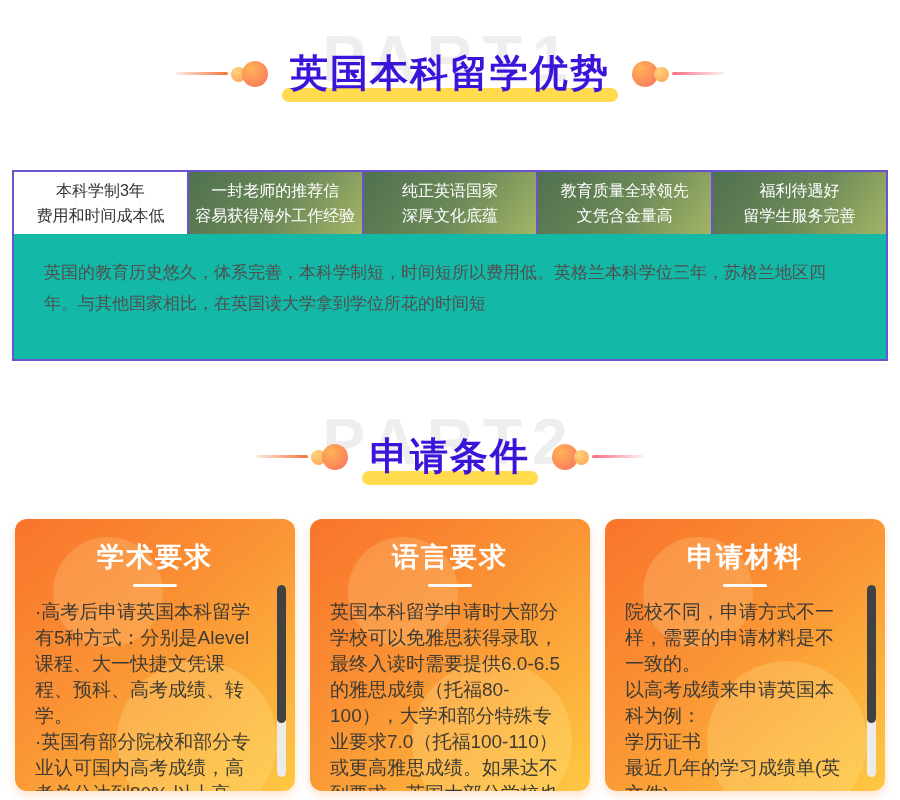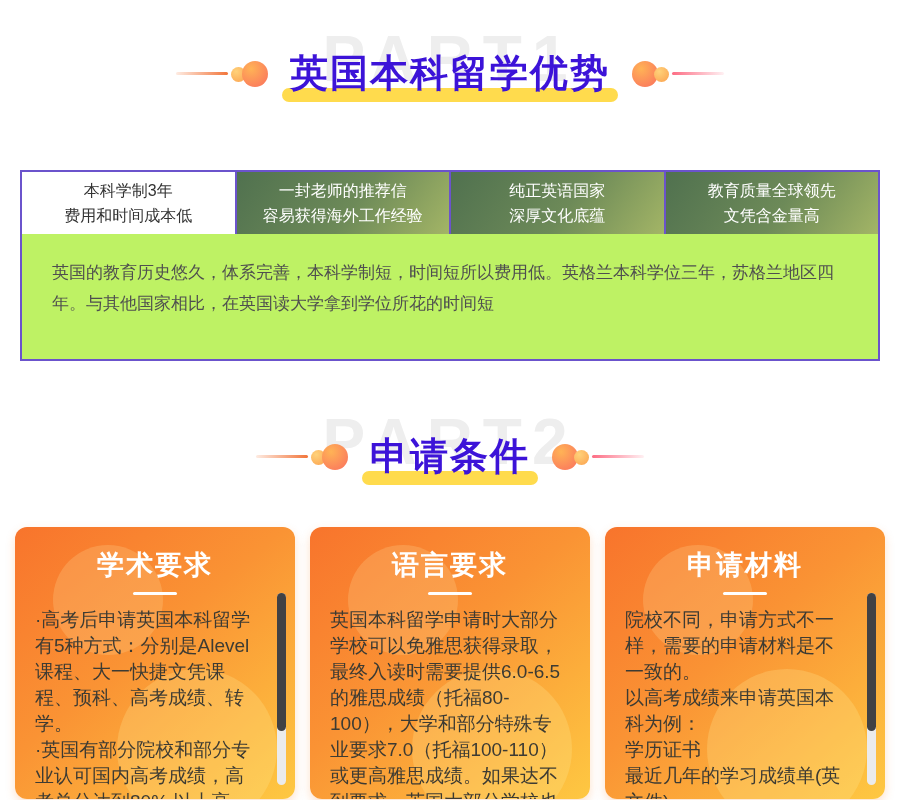--- a/index.html
+++ b/index.html
@@ -37,33 +37,33 @@
   .dot-big { position:absolute; width:26px; height:26px; border-radius:50%;
              background:radial-gradient(circle at 35% 30%,#ffb356,#fa6f5e); top:1px; }
   .dot-small { position:absolute; width:15px; height:15px; border-radius:50%;
                background:radial-gradient(circle at 35% 30%,#ffd27a,#fba14e); top:7px; }
   .orn-left .dot-big { right:0; }
   .orn-left .dot-small { right:22px; }
   .orn-right .dot-big { left:0; }
   .orn-right .dot-small { left:22px; }
 
   
-  .panel { margin:0 20px; border:2px solid #6b53cc; background:#bef264; }
+  .panel { margin:0 12px; border:2px solid #6b53cc; background:#14b8a6; }
   .tabs { display:flex; height:62px; }
   .tab { flex:1; display:flex; flex-direction:column; justify-content:center;
          align-items:center; gap:5px; font-size:16px; color:#ffffff;
          background:linear-gradient(125deg,#50714f 0%,#6d8a58 55%,#a3b566 100%);
          cursor:pointer; text-align:center; line-height:1.2; }
   .tab + .tab { border-left:2px solid #6b53cc; }
   .tab.active { background:#ffffff; color:#333333; }
   .panel-body { padding:24px 30px 40px; font-size:17px; line-height:1.8;
                 color:#4f4f4f; }
 
   
-  .cards { margin:22px 15px 0; display:flex; gap:15px; height:272px; }
+  .cards { margin:14px 15px 0; display:flex; gap:15px; height:272px; }
   .card { position:relative; flex:1; border-radius:12px; overflow:hidden;
           background:linear-gradient(140deg,#f8742c 0%,#fa9334 45%,#fec842 100%);
           padding:14px 20px 10px; box-shadow:0 4px 10px rgba(250,140,50,.25); }
   .card::before { content:""; position:absolute; left:38px; top:18px;
           width:110px; height:110px; border-radius:50%;
           background:rgba(255,210,140,.28); pointer-events:none; }
   .card::after { content:""; position:absolute; right:18px; bottom:-30px;
           width:160px; height:160px; border-radius:50%;
           background:rgba(255,235,150,.25); pointer-events:none; }
   .card-title { position:relative; z-index:1; text-align:center; color:#ffffff;
@@ -126,20 +126,24 @@
         <span>容易获得海外工作经验</span>
       </div>
       <div class="tab">
         <span>纯正英语国家</span>
         <span>深厚文化底蕴</span>
       </div>
       <div class="tab">
         <span>教育质量全球领先</span>
         <span>文凭含金量高</span>
       </div>
+      <div class="tab">
+        <span>福利待遇好</span>
+        <span>留学生服务完善</span>
+      </div>
     </div>
     <div class="panel-body">英国的教育历史悠久，体系完善，本科学制短，时间短所以费用低。英格兰本科学位三年，苏格兰地区四年。与其他国家相比，在英国读大学拿到学位所花的时间短</div>
   </div>
 
   <div class="sec-head head2">
     <div class="ghost">PART2</div>
     <div class="title-row">
       <div class="orn orn-left">
         <span class="orn-line-l"></span>
         <span class="dots">

